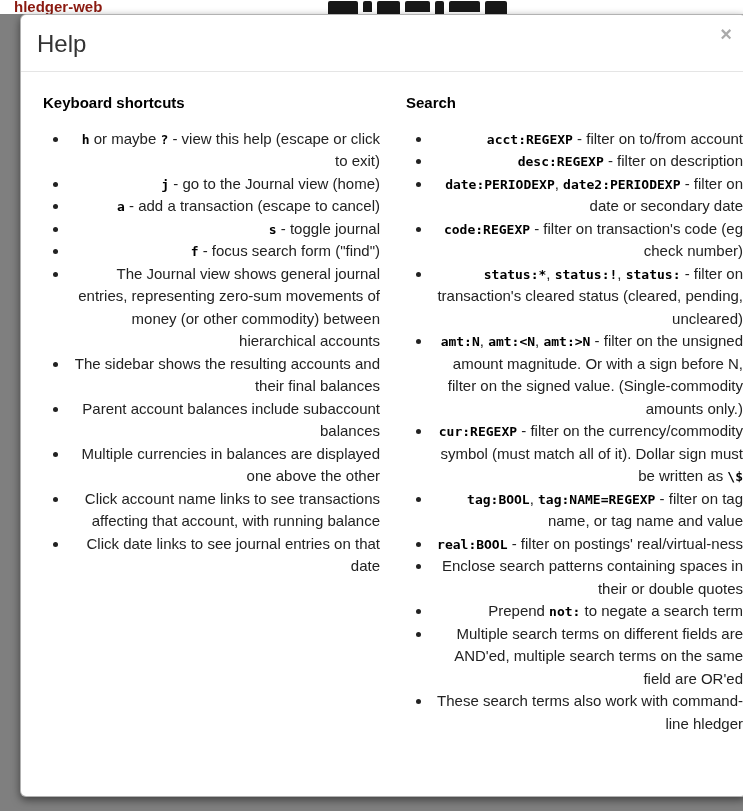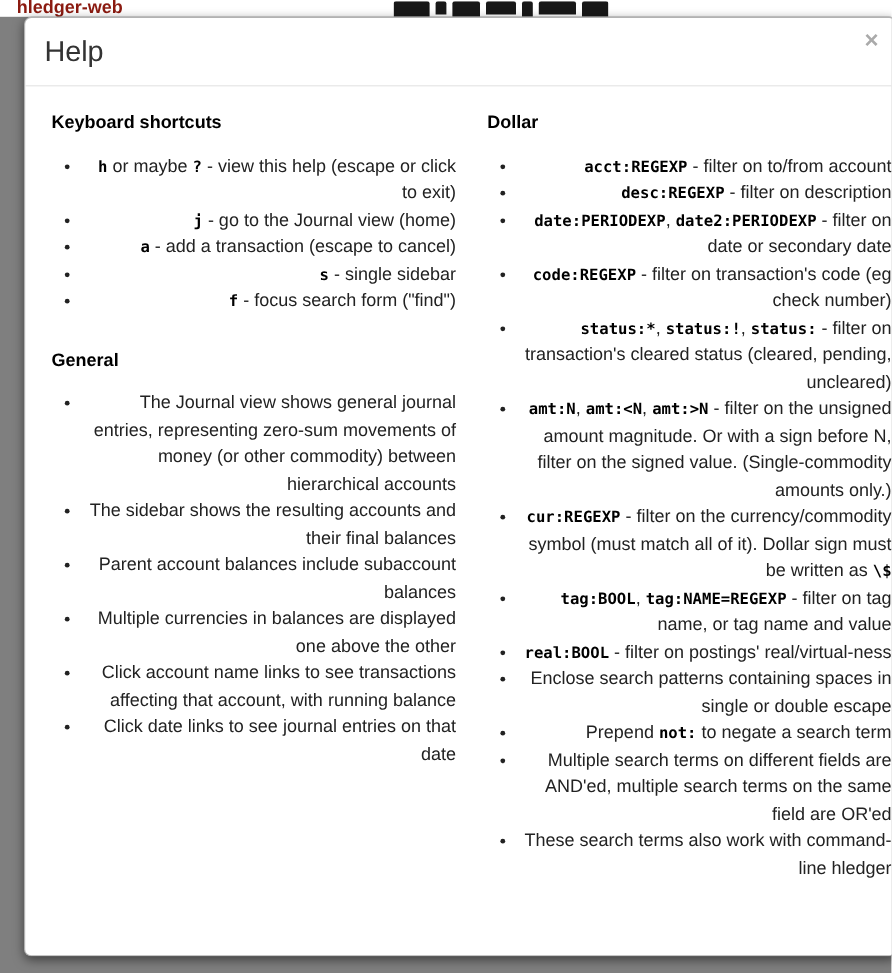--- a/index.html
+++ b/index.html
@@ -161,48 +161,47 @@
     <button class="close-btn">×</button>
   </div>
   <div class="modal-body">
 
     <div class="col">
       <h4 class="section-heading">Keyboard shortcuts</h4>
       <ul class="help-list">
           <li><code>h</code><span> or maybe </span><code>?</code><span> - view this help (escape or click to exit)</span></li>
           <li><code>j</code><span> - go to the Journal view (home)</span></li>
           <li><code>a</code><span> - add a transaction (escape to cancel)</span></li>
-          <li><code>s</code><span> - single sidebar</span></li>
+          <li><code>s</code><span> - toggle journal</span></li>
           <li><code>f</code><span> - focus search form ("find")</span></li>
         </ul>
 
-      <h4 class="section-heading spaced">General</h4>
       <ul class="help-list">
           <li><span>The Journal view shows general journal entries, representing zero-sum movements of money (or other commodity) between hierarchical accounts</span></li>
           <li><span>The sidebar shows the resulting accounts and their final balances</span></li>
           <li><span>Parent account balances include subaccount balances</span></li>
           <li><span>Multiple currencies in balances are displayed one above the other</span></li>
           <li><span>Click account name links to see transactions affecting that account, with running balance</span></li>
           <li><span>Click date links to see journal entries on that date</span></li>
         </ul>
     </div>
 
     <div class="col">
-      <h4 class="section-heading">Dollar</h4>
+      <h4 class="section-heading">Search</h4>
       <ul class="help-list">
           <li><code>acct:REGEXP</code><span> - filter on to/from account</span></li>
           <li><code>desc:REGEXP</code><span> - filter on description</span></li>
           <li><code>date:PERIODEXP</code><span>, </span><code>date2:PERIODEXP</code><span> - filter on date or secondary date</span></li>
           <li><code>code:REGEXP</code><span> - filter on transaction's code (eg check number)</span></li>
           <li><code>status:*</code><span>, </span><code>status:!</code><span>, </span><code>status:</code><span> - filter on transaction's cleared status (cleared, pending, uncleared)</span></li>
           <li><code>amt:N</code><span>, </span><code>amt:&lt;N</code><span>, </span><code>amt:&gt;N</code><span> - filter on the unsigned amount magnitude. Or with a sign before N, filter on the signed value. (Single-commodity amounts only.)</span></li>
           <li><code>cur:REGEXP</code><span> - filter on the currency/commodity symbol (must match all of it). Dollar sign must be written as </span><code>\$</code></li>
           <li><code>tag:BOOL</code><span>, </span><code>tag:NAME=REGEXP</code><span> - filter on tag name, or tag name and value</span></li>
           <li><code>real:BOOL</code><span> - filter on postings' real/virtual-ness</span></li>
-          <li><span>Enclose search patterns containing spaces in single or double escape</span></li>
+          <li><span>Enclose search patterns containing spaces in their or double quotes</span></li>
           <li><span>Prepend </span><code>not:</code><span> to negate a search term</span></li>
           <li><span>Multiple search terms on different fields are AND'ed, multiple search terms on the same field are OR'ed</span></li>
           <li><span>These search terms also work with command-line hledger</span></li>
         </ul>
     </div>
 
   </div>
 </div>
 
 </body></html>

